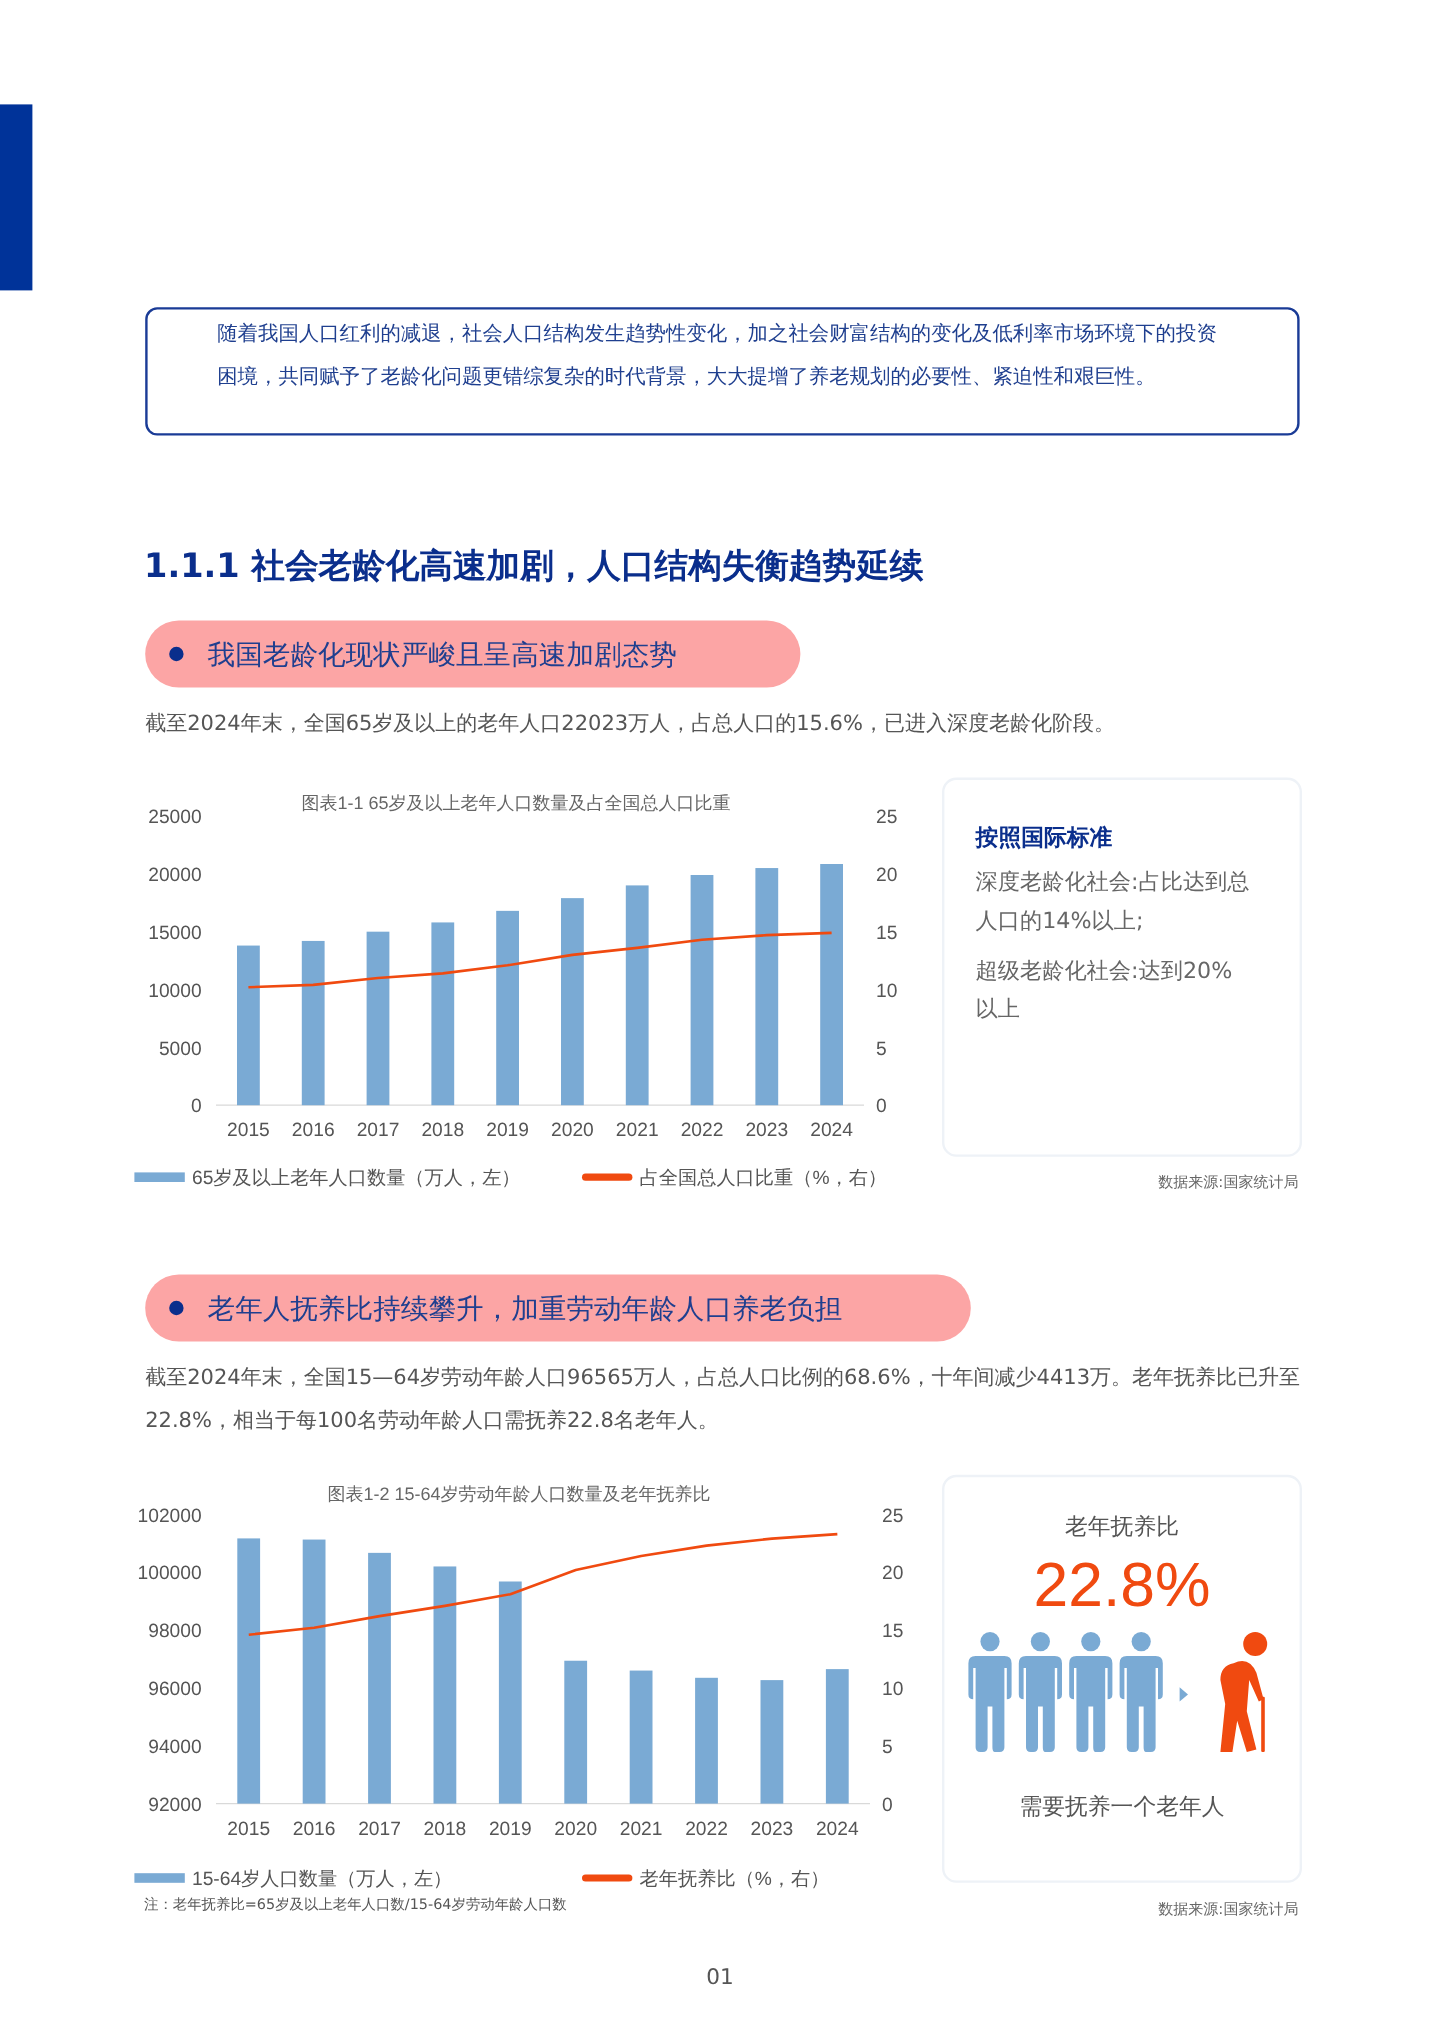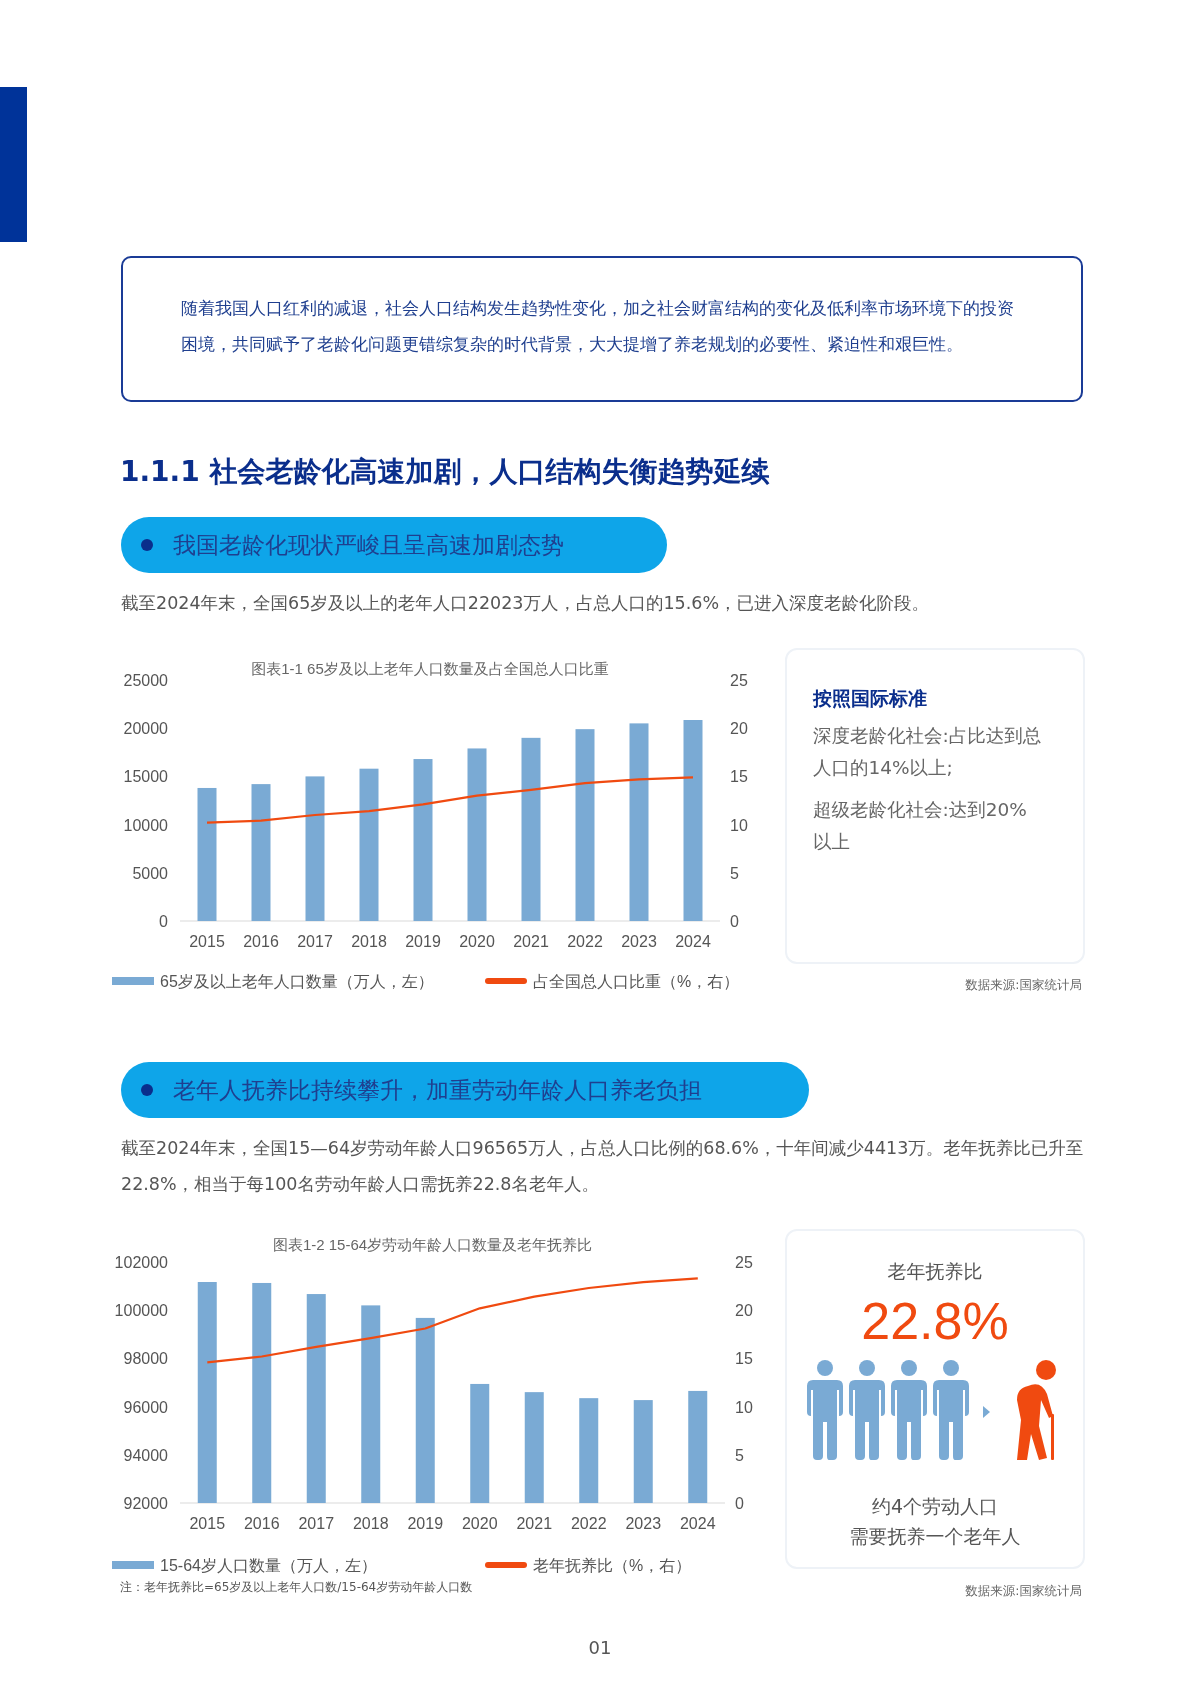--- a/index.html
+++ b/index.html
@@ -5,26 +5,26 @@
   * { box-sizing: border-box; margin: 0; padding: 0; }
   html, body { width: 1200px; height: 1698px; background: #ffffff; overflow: hidden; }
   body { position: relative; font-family: "DejaVu Sans", "Liberation Sans", sans-serif; color: #555; }
 
   .accent-bar { position: absolute; left: 0; top: 87px; width: 27px; height: 155px; background: #003399; }
 
   .page-title { position: absolute; left: 120px; top: 100px; color: #0a2e8c; font-weight: bold; font-size: 46px; line-height: 70px; letter-spacing: 1px; }
   .page-title .num { display: inline-block; width: 86px; }
   .page-title .line2 { padding-left: 86px; }
 
-  .intro-box { position: absolute; left: 121px; top: 256px; width: 962px; height: 146px; border: 2px solid #1a3b96; border-radius: 10px; padding: 32px 60px 0 58px; }
+  .intro-box { position: absolute; left: 121px; top: 256px; width: 962px; height: 107px; border: 2px solid #1a3b96; border-radius: 10px; padding: 2px 60px 0 58px; }
   .intro-box p { color: #1f3f8f; font-size: 17px; line-height: 36px; }
 
   .h2 { position: absolute; left: 120px; top: 452px; color: #0a2e8c; font-weight: bold; font-size: 28px; line-height: 40px; }
 
-  .pill { position: absolute; left: 121px; height: 56px; border-radius: 28px; background: #0ea5e9; display: flex; align-items: center; padding-left: 20px; padding-right: 40px; }
+  .pill { position: absolute; left: 121px; height: 56px; border-radius: 28px; background: #fca5a5; display: flex; align-items: center; padding-left: 20px; padding-right: 40px; }
   .pill .dot { width: 12px; height: 12px; border-radius: 6px; background: #0a2e8c; margin-right: 20px; }
   .pill .txt { color: #1f3f8f; font-size: 23px; }
   .pill1 { top: 517px; width: 546px; }
   .pill2 { top: 1062px; width: 688px; text-align: right; }
 
   .para { position: absolute; left: 121px; color: #555; font-size: 17.5px; line-height: 36px; width: 970px; }
   .para1 { top: 585px; }
   .para2 { top: 1130px; }
 
   .chart { position: absolute; left: 110px; width: 660px; }
@@ -187,21 +187,20 @@
         <path d="M136,24 L160,24 Q166,24 166,30 L166,56 Q166,60 162,60 L162,34 L160,34 L160,100 Q160,104 156,104 L152,104 Q150,104 150,100 L150,66 L146,66 L146,100 Q146,104 142,104 L140,104 Q136,104 136,100 L136,34 L134,34 L134,60 Q130,60 130,56 L130,30 Q130,24 136,24 Z"></path>
       </g>
     <polygon points="180,50 180,62 187,56" fill="#7aaad4"></polygon>
     <g fill="#f04a10">
       <circle cx="243" cy="14" r="10"></circle>
       <path d="M225,30 Q238,24 244,38 L250,60 L246,62 L238,44 L236,70 L244,102 L236,104 L228,78 L224,104 L214,104 L218,64 L214,44 Q214,32 225,30 Z"></path>
       <rect x="248" y="58" width="3" height="46" rx="1"></rect>
     </g>
   </svg>
   <div class="caption">
-    <div>约4个劳动人口</div>
     <div>需要抚养一个老年人</div>
   </div>
 </div>
 
 <div class="note">注：老年抚养比=65岁及以上老年人口数/15-64岁劳动年龄人口数</div>
 <div class="source source2">数据来源:国家统计局</div>
 
 <div class="page-num">01</div>
 
 </body></html>

